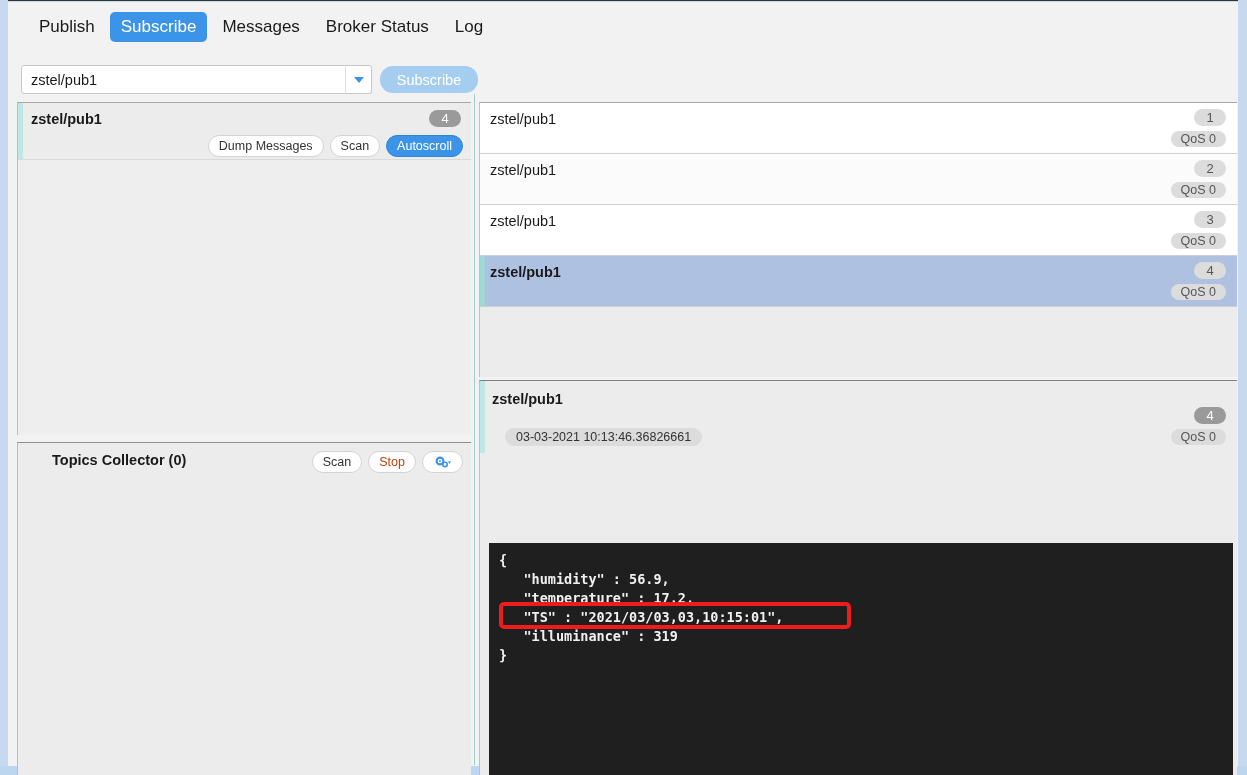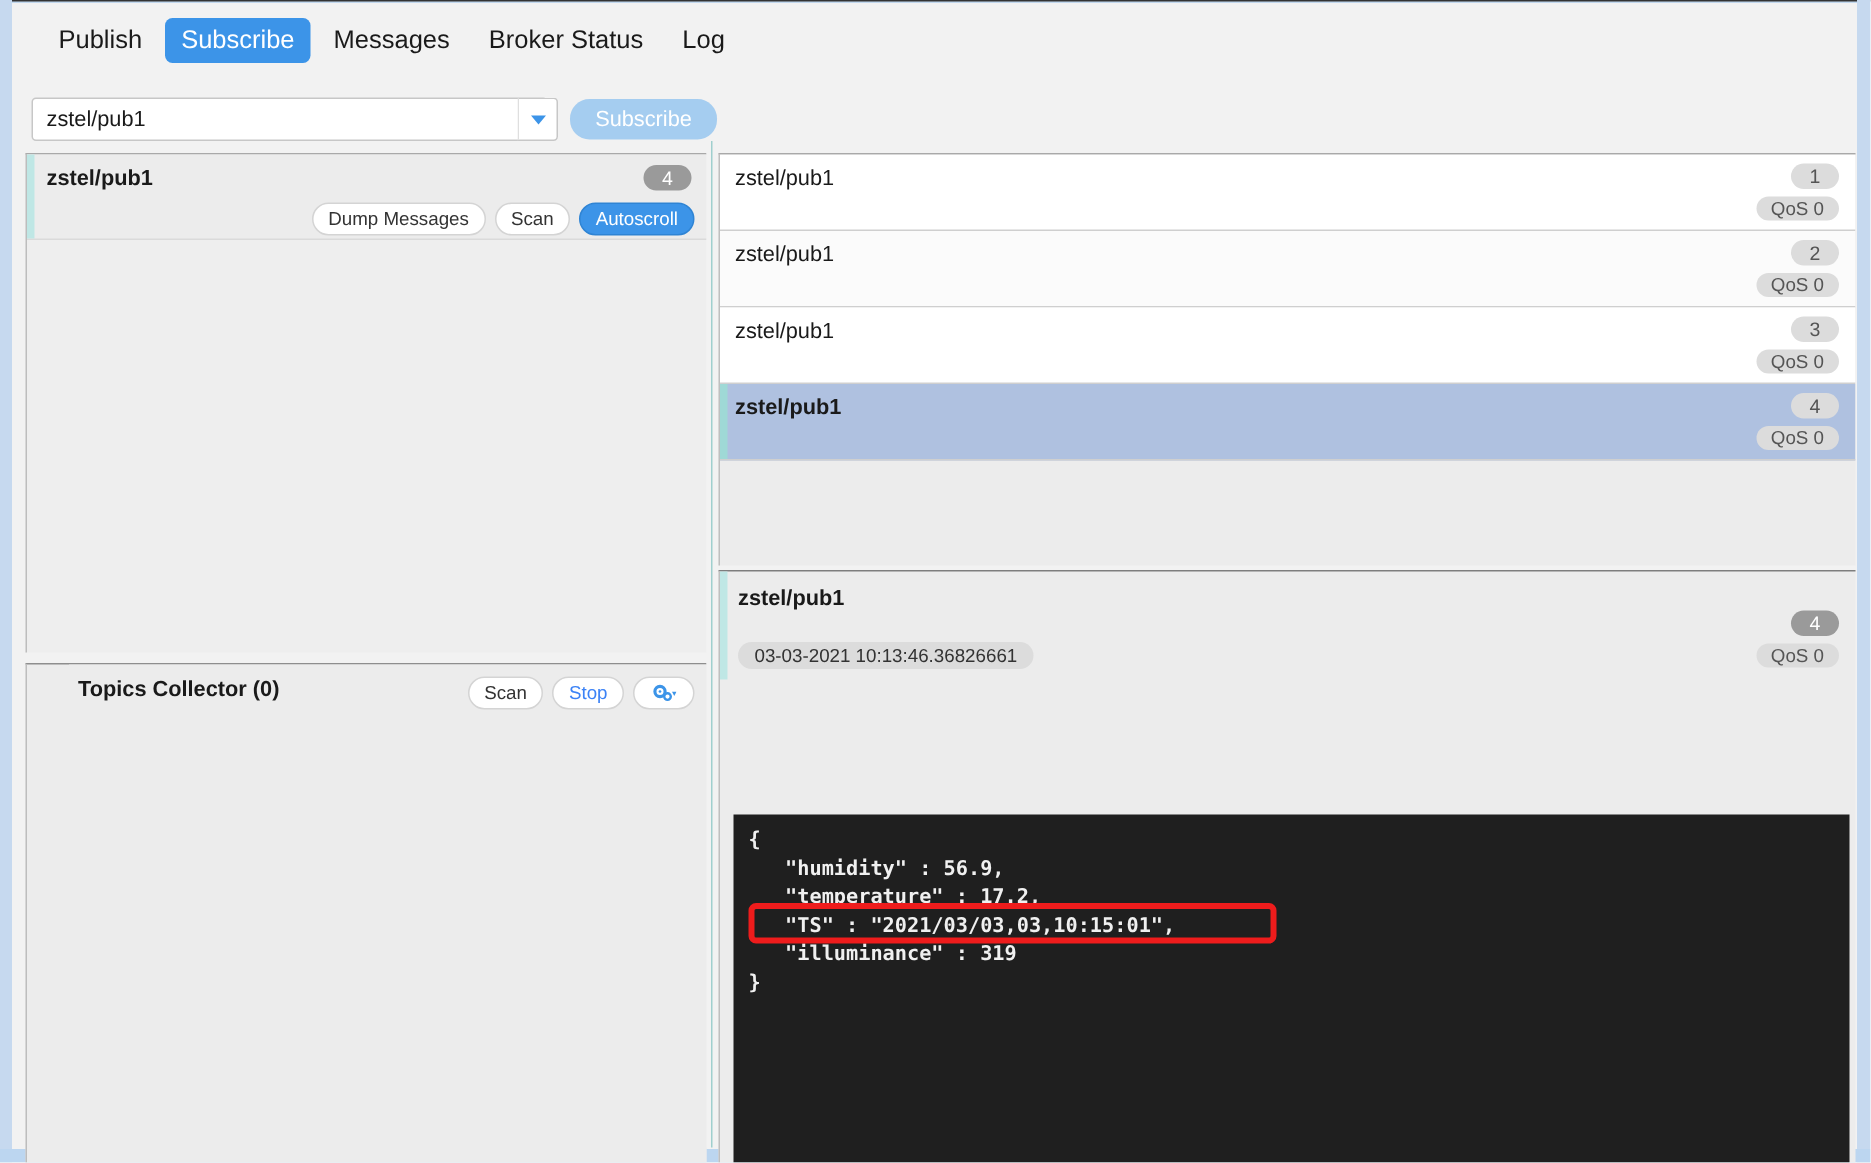--- a/index.html
+++ b/index.html
@@ -136,21 +136,21 @@
     background: #a8cfee;
     border-color: #93bfe2;
     color: #eaf3fb;
   }
   .pill.qos-off { color: #7a7a7a; }
   .pill.primary {
     background: #3c94e8;
     border-color: #2f84d4;
     color: #ffffff;
   }
-  .pill.disabled { color: #3b82f6; }
+  .pill.disabled { color: #c2410c; }
 
   .qos1 { position:absolute; left:937px;  top:68px; width:52px; }
   .qos2 { position:absolute; left:988px;  top:68px; width:52px; }
   .qos3 { position:absolute; left:1039px; top:68px; width:52px; }
   .autoscroll { position:absolute; left:1092px; top:68px; width:85px; }
   .gear-top { position:absolute; left:1185px; top:68px; width:41px; }
 
   .gear-icon {
     display: inline-flex;
     align-items: center;
@@ -350,21 +350,21 @@
     position: absolute;
     right: 11px; top: 48px;
     background: #dcdcdc;
     color: #555555;
     border-radius: 10px;
     font-size: 12.5px;
     padding: 1px 10px;
   }
   .detail-time {
     position: absolute;
-    left: 12px; top: 47px;
+    left: 25px; top: 47px;
     background: #dcdcdc;
     color: #333333;
     border-radius: 10px;
     font-size: 12.5px;
     padding: 2px 11px;
   }
 
   .payload-box {
     position: absolute;
     left: 9px; top: 162px;

